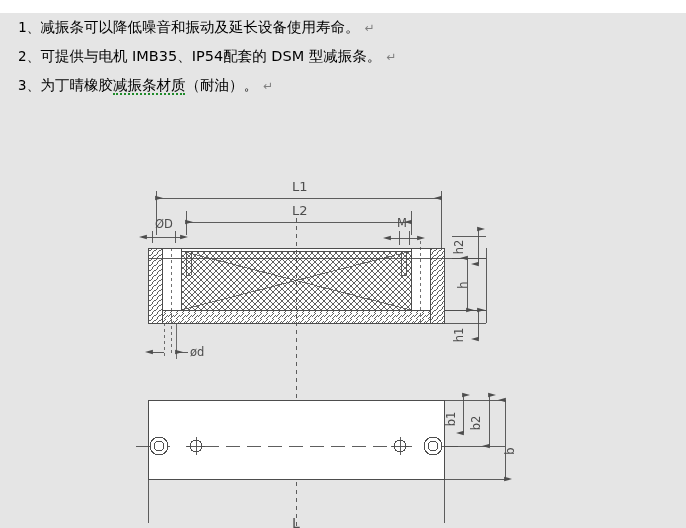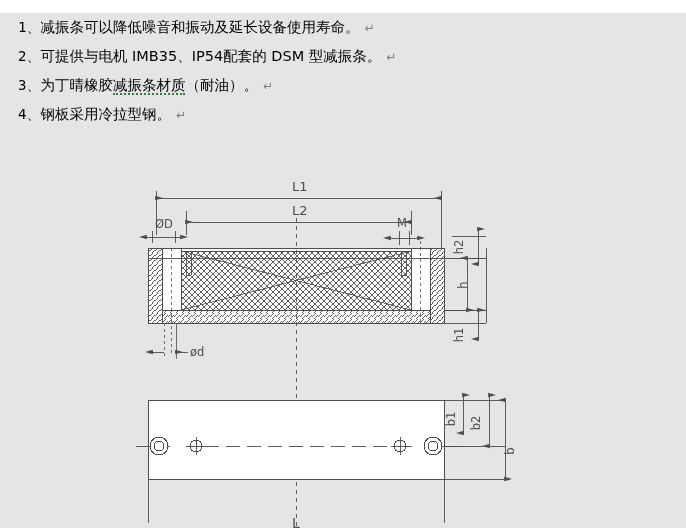--- a/index.html
+++ b/index.html
@@ -70,23 +70,20 @@
     </div>
 
     <div class="spec-line">
       <span class="spec-num">2、</span><span class="spec-body">可提供与电机 IMB35、IP54配套的 DSM 型减振条。</span><span class="pilcrow">↵</span>
     </div>
 
     <div class="spec-line">
       <span class="spec-num">3、</span><span class="spec-body">为丁晴橡胶</span><span class="spec-body spell-err">减振条材质</span><span class="spec-body">（耐油）。</span><span class="pilcrow">↵</span>
     </div>
 
-    <div class="spec-line">
-      <span class="spec-num">4、</span><span class="spec-body">钢板采用冷拉型钢。</span><span class="pilcrow">↵</span>
-    </div>
 
 
   </div>
 
   <div id="drawing">
   <svg width="686" height="378" viewBox="0 0 686 378" xmlns="http://www.w3.org/2000/svg">
     <defs>
 
       <pattern id="rubberHatch" width="6" height="6" patternUnits="userSpaceOnUse">
         <rect width="6" height="6" fill="#ffffff"></rect>

